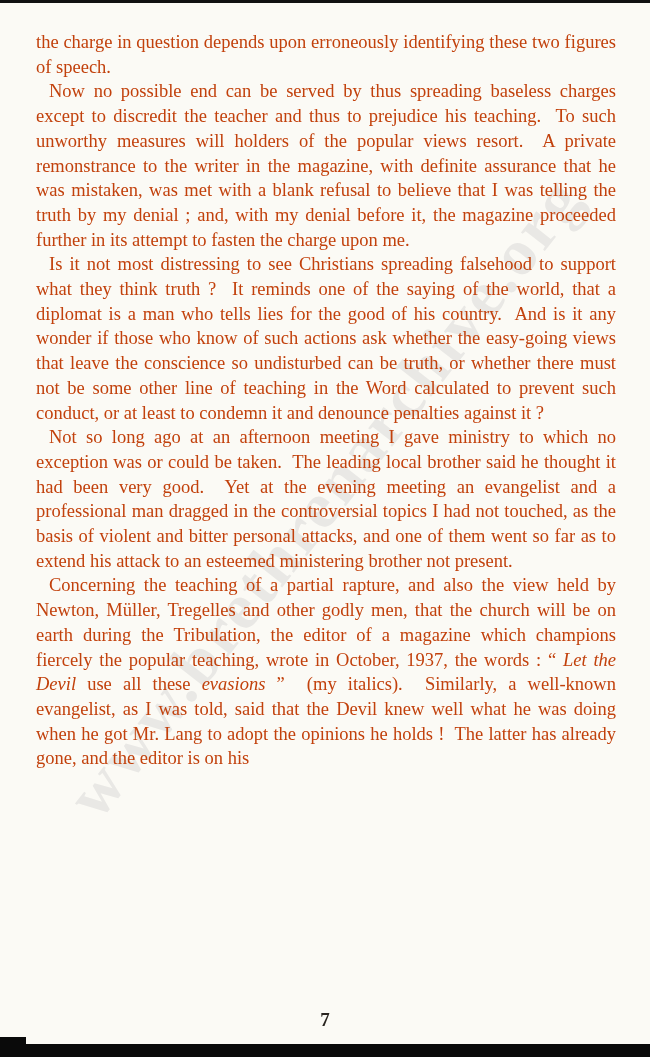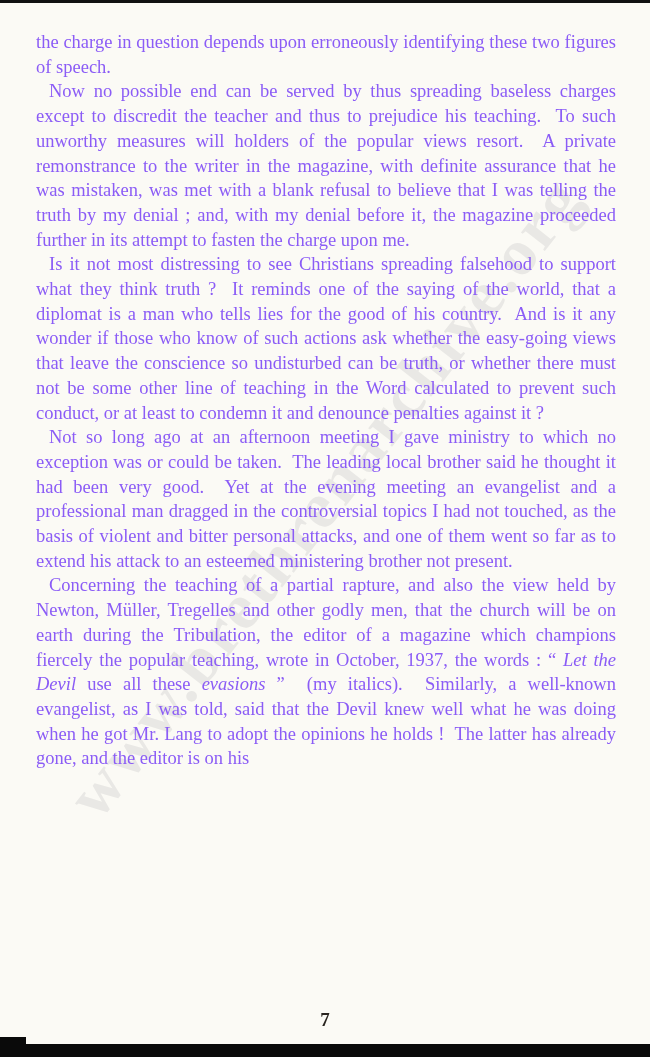--- a/index.html
+++ b/index.html
@@ -43,21 +43,21 @@
     color: rgba(130, 130, 135, 0.14);
     white-space: nowrap;
     pointer-events: none;
     user-select: none;
   }
   .text-block {
     position: absolute;
     left: 36px;
     top: 30px;
     width: 580px;
-    color: #8b5cf6;
+    color: #c2410c;
     font-size: 18.5px;
     line-height: 24.7px;
     text-align: justify;
   }
   .text-block p {
     margin: 0;
     white-space: pre-wrap;
   }
   .text-block p.indent {
     text-indent: 13px;

